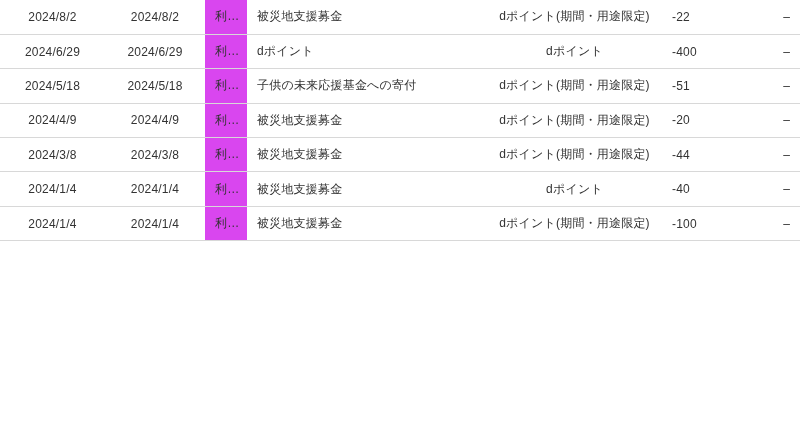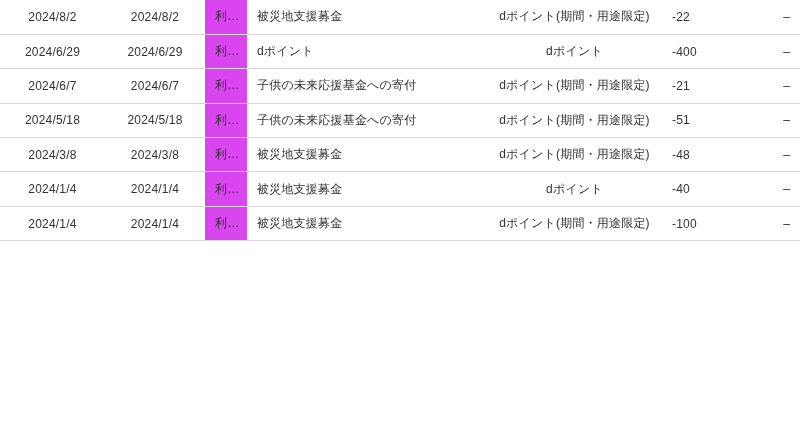--- a/index.html
+++ b/index.html
@@ -80,44 +80,44 @@
       <tr>
         <td class="date1">2024/6/29</td>
         <td class="date2">2024/6/29</td>
         <td class="type">利用</td>
         <td class="desc">dポイント</td>
         <td class="point">dポイント</td>
         <td class="amt">-400</td>
         <td class="bal">–</td>
       </tr>
       <tr>
-        <td class="date1">2024/6/7</td>
-        <td class="date2">2024/6/7</td>
-        <td class="type">利用</td>
-        <td class="desc">子供の未来応援基金への寄付</td>
-        <td class="point">dポイント(期間・用途限定)</td>
-        <td class="amt">-21</td>
-        <td class="bal">–</td>
-      </tr>
-      <tr>
         <td class="date1">2024/5/18</td>
         <td class="date2">2024/5/18</td>
         <td class="type">利用</td>
         <td class="desc">子供の未来応援基金への寄付</td>
         <td class="point">dポイント(期間・用途限定)</td>
         <td class="amt">-51</td>
         <td class="bal">–</td>
       </tr>
       <tr>
+        <td class="date1">2024/4/9</td>
+        <td class="date2">2024/4/9</td>
+        <td class="type">利用</td>
+        <td class="desc">被災地支援募金</td>
+        <td class="point">dポイント(期間・用途限定)</td>
+        <td class="amt">-20</td>
+        <td class="bal">–</td>
+      </tr>
+      <tr>
         <td class="date1">2024/3/8</td>
         <td class="date2">2024/3/8</td>
         <td class="type">利用</td>
         <td class="desc">被災地支援募金</td>
         <td class="point">dポイント(期間・用途限定)</td>
-        <td class="amt">-48</td>
+        <td class="amt">-44</td>
         <td class="bal">–</td>
       </tr>
       <tr>
         <td class="date1">2024/1/4</td>
         <td class="date2">2024/1/4</td>
         <td class="type">利用</td>
         <td class="desc">被災地支援募金</td>
         <td class="point">dポイント</td>
         <td class="amt">-40</td>
         <td class="bal">–</td>

